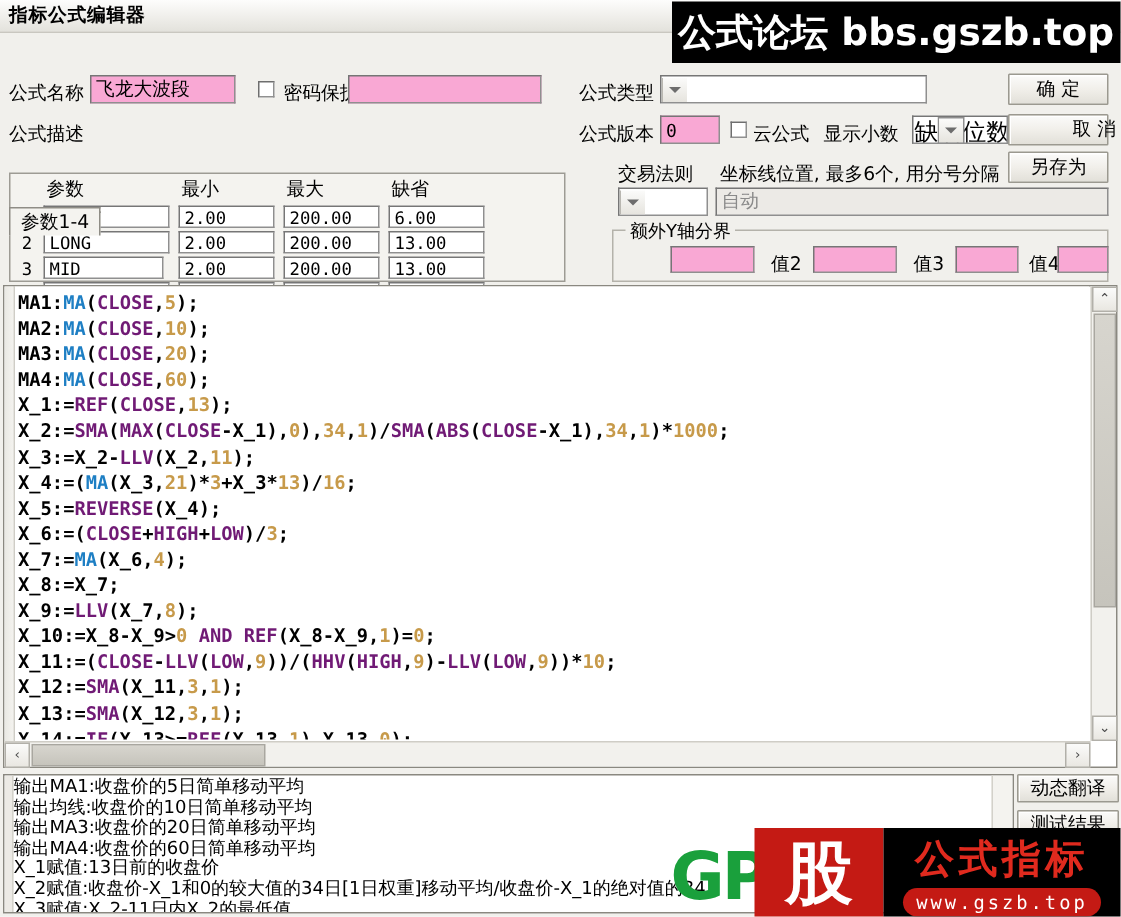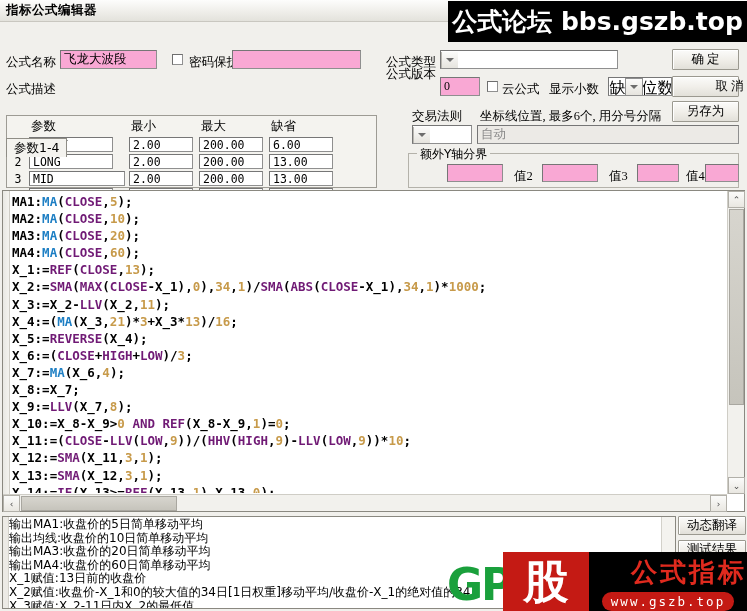--- a/index.html
+++ b/index.html
@@ -27,21 +27,21 @@
   .lbl{font-size:12.5px;white-space:nowrap;}
   .fld{
     background:#f9a8d4;border:1px solid #8f8f8f;
     border-top-color:#767676;border-left-color:#767676;
     font-family:"DejaVu Sans Mono","Liberation Mono",monospace;
     font-size:12px;padding:1px 3px;box-sizing:border-box;
     display:flex;align-items:center;overflow:hidden;white-space:nowrap;
   }
   .fld.cn{font-family:"DejaVu Sans","Liberation Sans",sans-serif;font-size:12.5px;}
   .fld.disabled{background:#eceae6;color:#8a8a8a;}
-  .abs{position:absolute;font-family:Liberation Serif, serif;}
+  .abs{position:absolute;}
 
   .chk{
     width:11px;height:11px;box-sizing:border-box;
     background:#fff;border:1px solid #909090;
     border-top-color:#6e6e6e;border-left-color:#6e6e6e;
     display:inline-block;
   }
 
   .combo{
     background:#fff;border:1px solid #8f8f8f;
@@ -201,21 +201,21 @@
   }
   .wm-red span{
     color:#fff;font-weight:bold;font-size:45px;line-height:1;
   }
   .wm-blk{
     position:absolute;left:589px;top:552px;width:158px;height:59px;
     background:#000;overflow:hidden;
   }
   .wm-blk .l1{
     color:#e02a1e;font-weight:bold;font-size:26px;letter-spacing:3px;
-    text-align:right;margin-top:3px;
+    text-align:center;margin-top:3px;
   }
   .wm-blk .l2{
     margin:2px auto 0;width:132px;height:19px;border-radius:10px;
     background:#c41a14;color:#fff;font-size:12.5px;letter-spacing:2px;
     display:flex;align-items:center;justify-content:center;
     font-family:"DejaVu Sans Mono","Liberation Mono",monospace;
   }
 </style>
 </head>
 <body>
@@ -238,21 +238,21 @@
     <div class="abs combo" style="left:440px;top:28px;width:178px;height:19px;">
       <span class="cval">其他类型</span>
       <span class="carrow">
           <i></i>
         </span>
     </div>
     <div class="abs btn" style="left:672px;top:27px;width:67px;height:21px;">确 定</div>
 
     <div class="abs lbl" style="left:6px;top:59px;">公式描述</div>
 
-    <div class="abs lbl" style="left:386px;top:44px;">公式版本</div>
+    <div class="abs lbl" style="left:386px;top:59px;">公式版本</div>
     <div class="abs fld" style="left:440px;top:55px;width:40px;height:19px;">0</div>
     <div class="abs chk" style="left:487px;top:59px;"></div>
     <div class="abs lbl" style="left:502px;top:59px;">云公式</div>
     <div class="abs lbl" style="left:549px;top:59px;">显示小数</div>
     <div class="abs combo" style="left:608px;top:55px;width:64px;height:19px;">
       <span class="cval">缺省位数</span>
     </div>
     <div class="abs combo" style="left:625px;top:55px;width:40px;height:19px;background:none;border:none;justify-content:flex-end;">
       <span class="carrow" style="height:17px;border:1px solid #8f8f8f;">
           <i></i>
@@ -305,21 +305,21 @@
             <td>
                 <div class="cell" style="width:64px;">200.00</div>
               </td>
             <td>
                 <div class="cell" style="width:64px;">13.00</div>
               </td>
           </tr>
           <tr>
             <td class="rownum">3</td>
             <td>
-                <div class="cell" style="width:96px;">MID</div>
+                <div class="cell" style="width:80px;">MID</div>
               </td>
             <td>
                 <div class="cell" style="width:64px;">2.00</div>
               </td>
             <td>
                 <div class="cell" style="width:64px;">200.00</div>
               </td>
             <td>
                 <div class="cell" style="width:64px;">13.00</div>
               </td>

